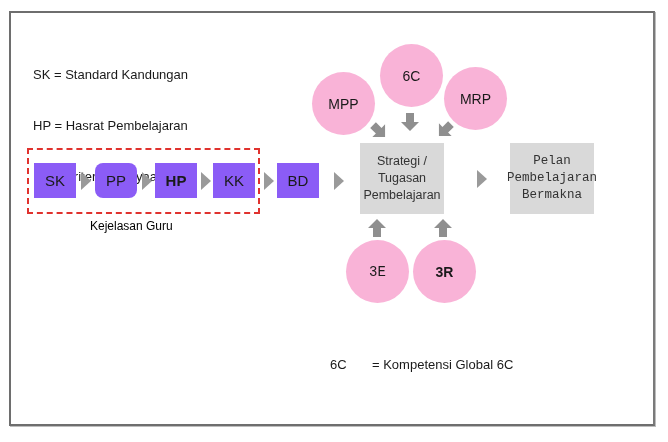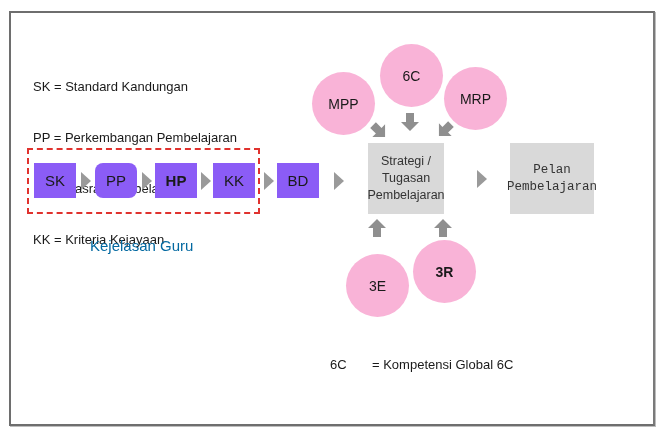--- a/index.html
+++ b/index.html
@@ -2,84 +2,84 @@
 <html><head>
   <meta charset="utf-8">
   <style>
     html, body { margin: 0; padding: 0; background: #ffffff; }
     body { width: 668px; height: 442px; position: relative; overflow: hidden;
            font-family: "Liberation Sans", sans-serif; color: #1a1a1a; }
     .frame { position: absolute; left: 9px; top: 11px; width: 646px; height: 415px;
              border: 2px solid #6e6e6e; border-right-color: #7a7a7a; box-sizing: border-box;
              box-shadow: 1px 1px 0 #bdbdbd; }
     .legend { position: absolute; font-size: 13px; line-height: 17px; white-space: pre; }
-    .legend-top { left: 33px; top: 44px; }
+    .legend-top { left: 33px; top: 32px; }
     .legend-bottom { left: 330px; top: 322px; }
     .legend .row { display: block; }
     .legend-bottom .abbr { display: inline-block; width: 42px; }
     .legend-bottom .row .def { }
     .obox { position: absolute; width: 42px; height: 35px; background: #8b5cf6;
             display: flex; align-items: center; justify-content: center; font-size: 15px; }
     .tri { position: absolute; width: 0; height: 0; border-top: 9px solid transparent;
            border-bottom: 9px solid transparent; border-left: 10px solid #9a9a9a; }
     .dashed { position: absolute; left: 27px; top: 148px; width: 233px; height: 66px;
               border: 2px dashed #e0322e; box-sizing: border-box; }
-    .dashed-label { position: absolute; left: 90px; top: 237px; font-size: 15px; color: #0369a1; }
+    .dashed-label { position: absolute; left: 90px; top: 219px; font-size: 12px; color: #000000; }
     .gbox { position: absolute; background: #d9d9d9; display: flex; align-items: center;
             justify-content: center; text-align: center; font-size: 12.5px; line-height: 17px; color: #333; }
     .circle { position: absolute; width: 60px; height: 60px; border-radius: 50%; background: #f9b3d7;
               display: flex; align-items: center; justify-content: center; font-size: 14px; }
     svg.arrows { position: absolute; left: 0; top: 0; }
   </style>
 </head>
 <body>
 
 <div class="frame"></div>
 
 <div class="legend legend-top">
   <span class="row">SK = Standard Kandungan</span>
-  <span class="row">PP = Perkembangan Pembelajaran</span>
   <span class="row">HP = Hasrat Pembelajaran</span>
   <span class="row">KK = Kriteria Kejayaan</span>
 </div>
 
 <div class="dashed"></div>
 <div class="dashed-label">Kejelasan Guru</div>
 
 <div class="obox" style="left:34px;top:163px;">SK</div>
 <div class="tri" style="left:81px;top:172px;"></div>
 <div class="obox" style="left:95px;top:163px;border-radius:8px;">PP</div>
 <div class="tri" style="left:142px;top:172px;"></div>
 <div class="obox" style="left:155px;top:163px;font-weight:bold;">HP</div>
 <div class="tri" style="left:201px;top:172px;"></div>
 <div class="obox" style="left:213px;top:163px;">KK</div>
 <div class="tri" style="left:264px;top:172px;"></div>
 <div class="obox" style="left:277px;top:163px;">BD</div>
 <div class="tri" style="left:334px;top:172px;"></div>
 
-<div class="gbox" style="left:368px;top:143px;width:76px;height:71px;">
+<div class="gbox" style="left:360px;top:143px;width:84px;height:71px;">
   <div>
     <div>Strategi /</div>
     <div>Tugasan</div>
     <div>Pembelajaran</div>
   </div>
 </div>
 <div class="tri" style="left:477px;top:170px;"></div>
 
 <div class="gbox" style="left:510px;top:143px;width:84px;height:71px;font-family:Liberation Mono, monospace;">
   <div>
     <div>Pelan</div>
     <div>Pembelajaran</div>
+    <div>Bermakna</div>
   </div>
 </div>
 
 <div class="circle" style="left:312px;top:72px;width:63px;height:63px;">MPP</div>
 <div class="circle" style="left:380px;top:44px;width:63px;height:63px;">6C</div>
 <div class="circle" style="left:444px;top:67px;width:63px;height:63px;">MRP</div>
-<div class="circle" style="left:346px;top:254px;width:63px;height:63px;">3E</div>
+<div class="circle" style="left:346px;top:240px;width:63px;height:63px;font-family:Liberation Mono, monospace;">3E</div>
 <div class="circle" style="left:413px;top:240px;width:63px;height:63px;font-weight:bold;">3R</div>
 
 <svg class="arrows" width="668" height="442">
 
   <g transform="translate(378,130) rotate(-45)">
     <polygon points="-4,-7 4,-7 4,1 9,1 0,10 -9,1 -4,1" fill="#8f8f8f"></polygon>
   </g>
 
   <g transform="translate(410,121)">
     <polygon points="-4,-8 4,-8 4,1 9,1 0,10 -9,1 -4,1" fill="#8f8f8f"></polygon>

